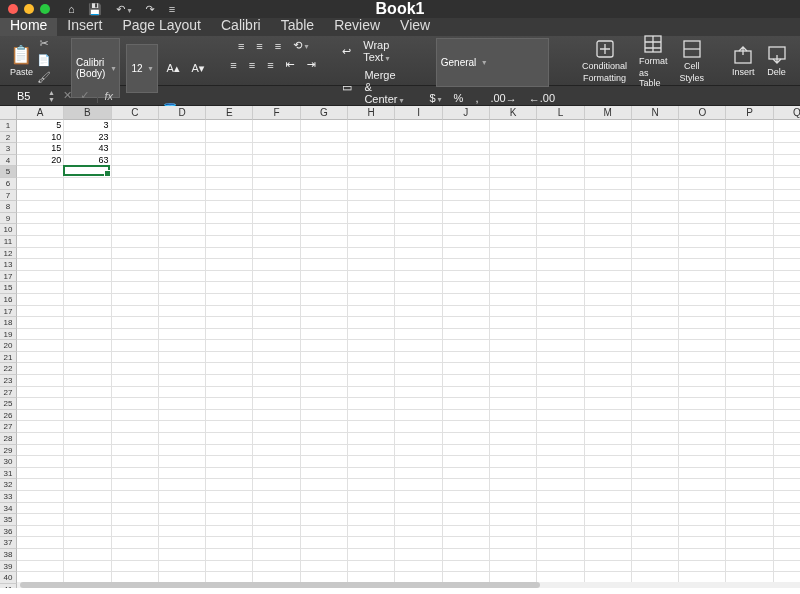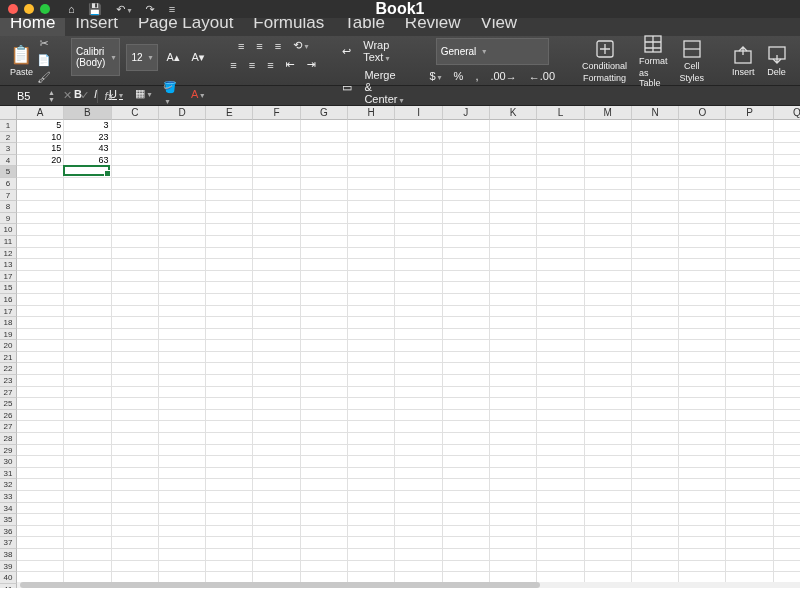--- a/index.html
+++ b/index.html
@@ -9,32 +9,32 @@
   .title-bar { height: 18px; background: #303030; display: flex; align-items: center; position: relative; }
   .traffic { display: flex; gap: 6px; padding-left: 8px; }
   .tdot { width: 10px; height: 10px; border-radius: 50%; }
   .tred { background: #ff5f57; } .tyellow { background: #febc2e; } .tgreen { background: #28c840; }
   .qat { display: flex; gap: 14px; margin-left: 18px; align-items: center; }
   .qat .qi { color: #ddd; font-size: 11px; line-height: 1; }
   .title-text { position: absolute; left: 0; right: 0; text-align: center; color: #fff; font-size: 16px; font-weight: 600; pointer-events: none; }
 
   
   .tab-bar { height: 18px; background: #3a3a3a; display: flex; align-items: flex-end; }
-  .tab { color: #ddd; font-size: 17px; padding: 3px 10px; cursor: pointer; }
+  .tab { color: #ddd; font-size: 14px; padding: 3px 10px; cursor: pointer; }
   .tab.active { background: #505050; color: #fff; }
 
   
   .ribbon { height: 50px; background: linear-gradient(#4a4a4a,#3c3c3c); display: flex; align-items: center; padding: 2px 4px; color: #ddd; gap: 4px; border-bottom: 1px solid #222; }
   .group { display: flex; align-items: center; gap: 4px; padding: 0 6px; height: 100%; }
   .sep { width: 1px; height: 40px; background: #2a2a2a; }
   .paste-col { display: flex; flex-direction: column; align-items: center; gap: 1px; }
   .big-icon { font-size: 18px; color: #fff; }
   .small-label { font-size: 9px; color: #eee; }
   .mini-col { display: flex; flex-direction: column; align-items: center; gap: 4px; font-size: 11px; color: #ccc; }
-  .font-sel { background: #555; border: 1px solid #666; color: #fff; font-size: 10px; padding: 7px 4px; display: inline-flex; align-items: center; gap: 4px; }
+  .font-sel { background: #555; border: 1px solid #666; color: #fff; font-size: 10px; padding: 18px 4px; display: inline-flex; align-items: center; gap: 4px; }
   .btn { color: #eee; font-size: 11px; padding: 1px 3px; }
   .row { display: flex; gap: 6px; align-items: center; }
   .stack { display: flex; flex-direction: column; gap: 4px; }
   svg.icon { width: 14px; height: 14px; stroke: #ddd; fill: none; stroke-width: 1.3; }
   .drop::after { content: "▾"; font-size: 8px; color: #aaa; margin-left: 2px; }
   .big-btn { display: flex; flex-direction: column; align-items: center; gap: 2px; padding: 2px 4px; }
   .big-btn svg { width: 20px; height: 20px; }
 
   
   .formula-bar { height: 20px; background: #3a3a3a; display: flex; align-items: center; color: #ccc; font-size: 11px; border-bottom: 1px solid #222; }
@@ -79,21 +79,21 @@
     <span class="qi">↷</span>
     <span class="qi">≡</span>
   </div>
   <div class="title-text">Book1</div>
 </div>
 
 <div class="tab-bar" id="tab-bar">
     <div class="tab active">Home</div>
     <div class="tab">Insert</div>
     <div class="tab">Page Layout</div>
-    <div class="tab">Formulas</div>
+    <div class="tab">Calibri</div>
     <div class="tab">Table</div>
     <div class="tab">Review</div>
     <div class="tab">View</div>
   </div>
 
 <div class="ribbon">
   <div class="group">
     <div class="paste-col">
       <span class="big-icon">📋</span>
       <span class="small-label">Paste</span>

